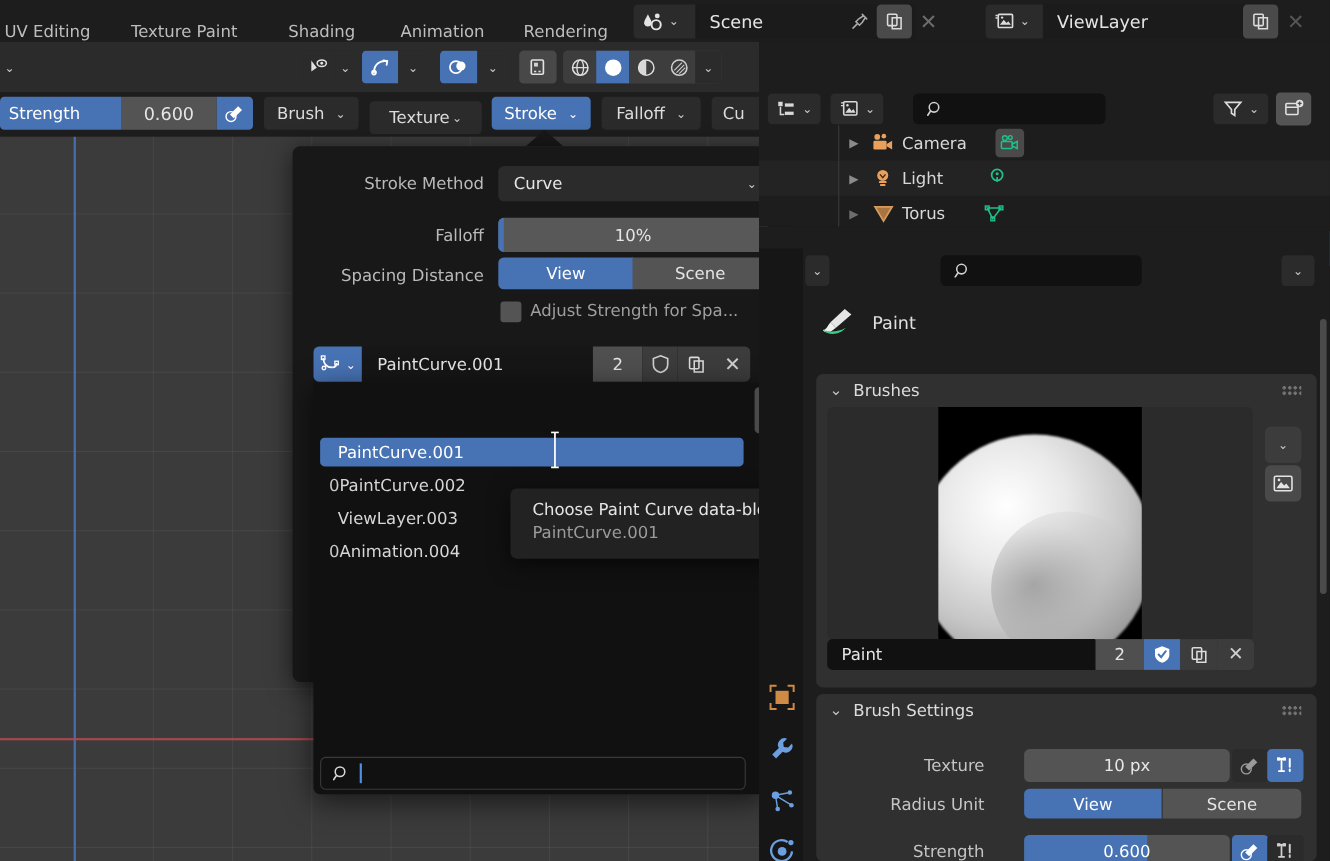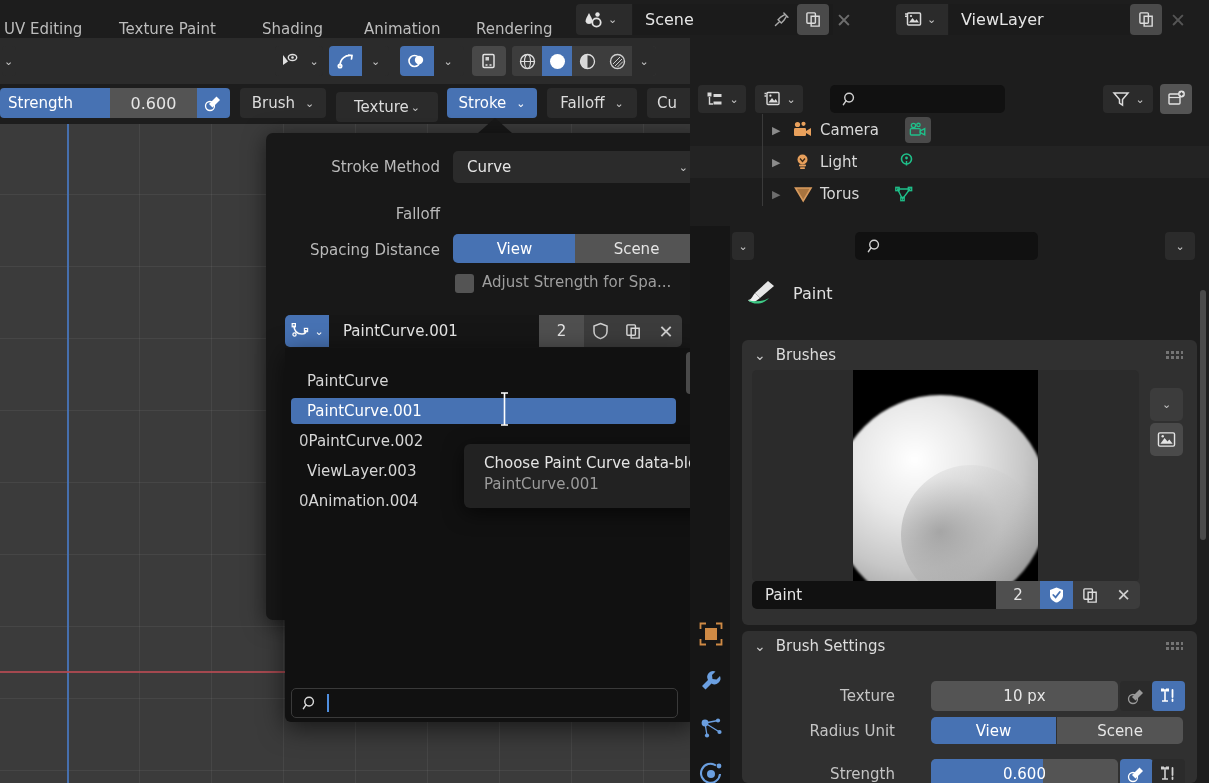--- a/index.html
+++ b/index.html
@@ -365,20 +365,24 @@
   <div id="popArrow" class="abs"></div>
   <div id="popup" class="abs"></div>
 
   <div class="plabel abs" style="left:250px;top:158px;width:190px">Stroke Method</div>
   <div id="strokeMethod" class="abs">
     <span>Curve</span>
     <span class="chev">⌄</span>
   </div>
 
   <div class="plabel abs" style="left:250px;top:205px;width:190px">Falloff</div>
+  <div id="spacingBar" class="abs">
+    <div id="spacingFill"></div>
+    <span>10%</span>
+  </div>
 
   <div class="plabel abs" style="left:230px;top:241px;width:210px">Spacing Distance</div>
   <div id="sdView" class="abs">View</div>
   <div id="sdScene" class="abs">Scene</div>
 
   <div id="adjChk" class="abs"></div>
   <div id="adjLbl" class="abs">Adjust Strength for Spa...</div>
 
   <div id="dbRow" class="abs">
     <div id="dbIcon" class="abs">
@@ -401,23 +405,20 @@
     <div id="dbCopy" class="abs">
       <svg width="17" height="17" viewBox="0 0 18 18">
           <rect x="2" y="2" width="9" height="11" rx="1" fill="none" stroke="#dcdcdc" stroke-width="1.5"></rect>
           <path d="M6.5 5.5 H15 V16 H6.5Z" fill="none" stroke="#dcdcdc" stroke-width="1.5"></path>
         </svg>
     </div>
     <div id="dbX" class="abs">✕</div>
   </div>
 
   <div id="dd" class="abs">
-    <div class="ddItem" style="top:20px">
-        <span>PaintCurve</span>
-      </div>
     <div class="ddItem sel" style="top:50px">
         <span>PaintCurve.001</span>
       </div>
     <div class="ddItem" style="top:80px;padding-left:8px">
       <span class="z">0 </span>
         <span>PaintCurve.002</span>
     </div>
     <div class="ddItem" style="top:110px">
         <span>ViewLayer.003</span>
       </div>

